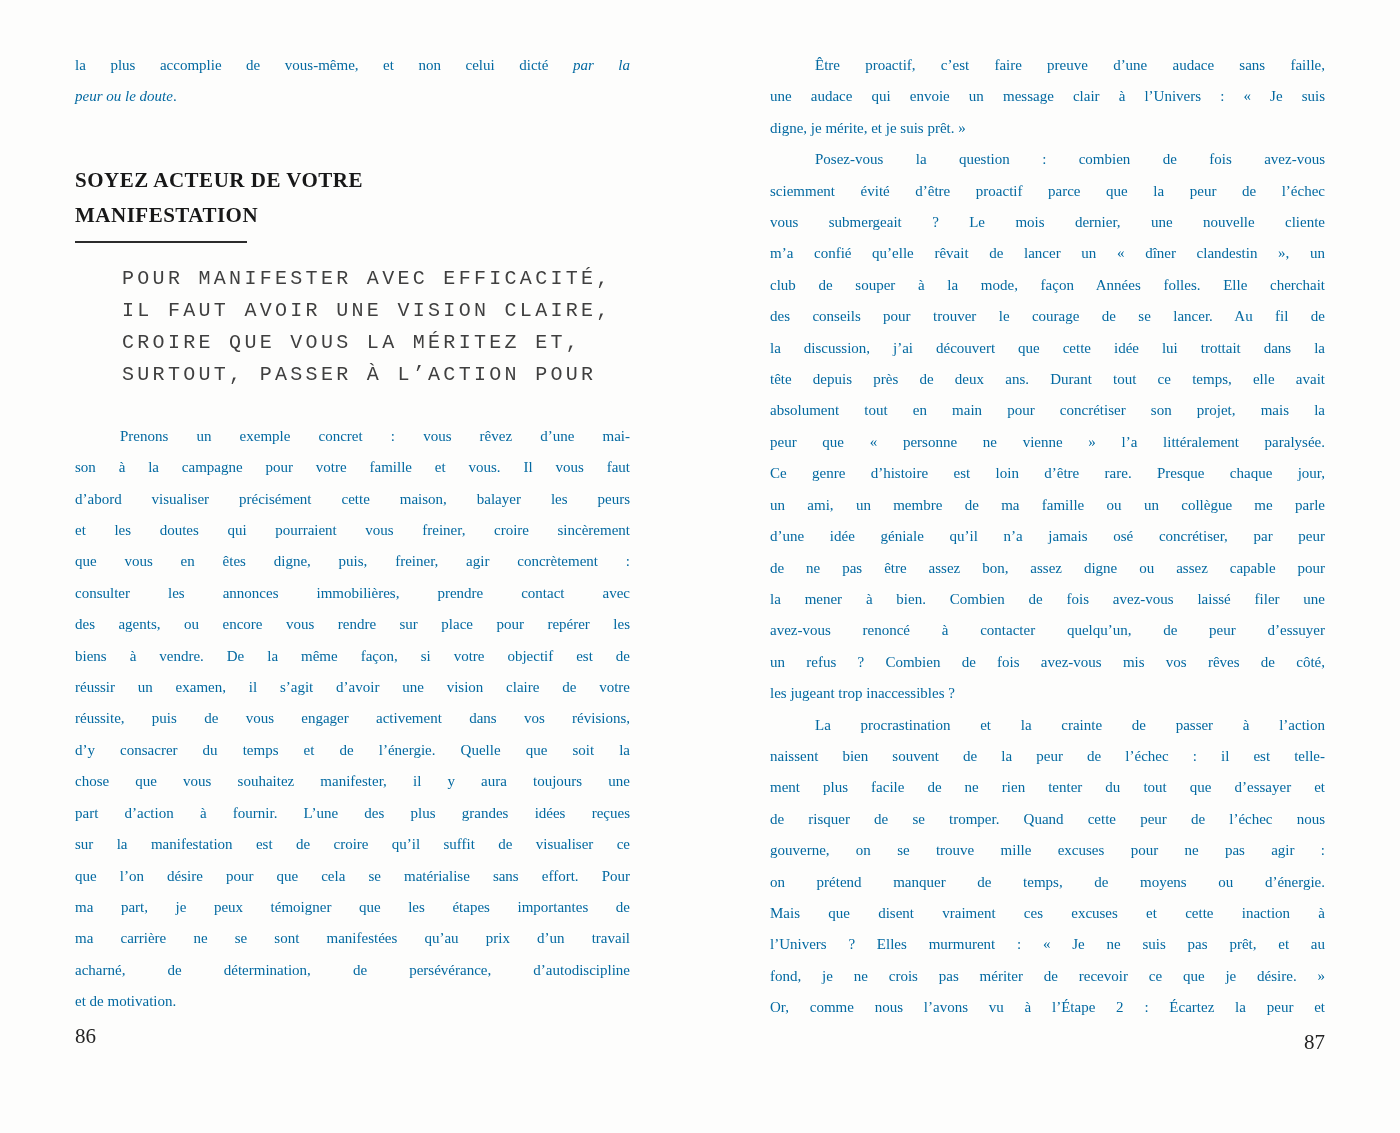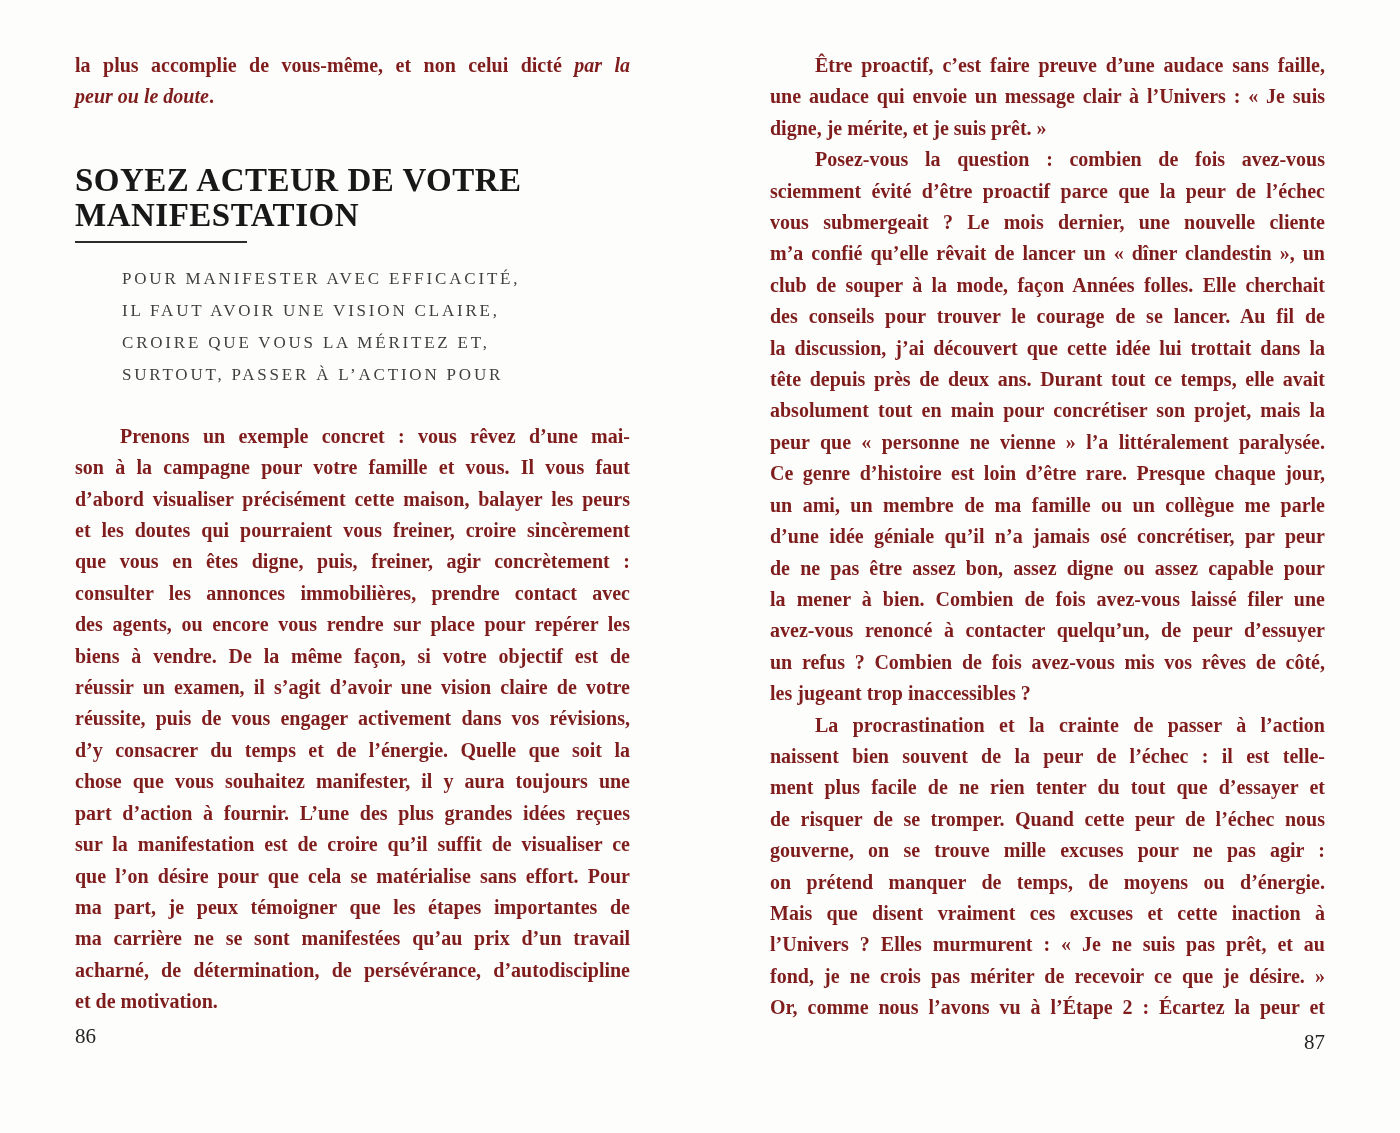--- a/index.html
+++ b/index.html
@@ -13,51 +13,50 @@
     overflow:hidden;
   }
   .page {
     position:absolute; top:0; height:1133px; width:555px;
     padding-top:50px;
   }
   #left-page  { left:75px; }
   #right-page { left:770px; }
 
   .line {
-    font-size:20px;
+    font-size:15px;
     line-height:31.4px;
     text-align:left;
     white-space:normal;
-    color:#7f1d1d;
-    font-weight:bold;
+    color:#0369a1;
   }
   .line.just { text-align:justify; text-align-last:justify; }
   .line.indent { padding-left:45px; }
   .it { font-style:italic; }
 
   .heading { margin-top:50px; }
   .heading .line {
-    font-size:33px;
+    font-size:21px;
     line-height:35px;
     font-weight:bold;
     letter-spacing:0.5px;
     color:#181818;
     text-align:left; text-align-last:left;
   }
   .heading-rule {
     margin-top:8px;
     width:172px; height:2px;
     background:#2c2c2c;
   }
 
   .pull-quote { margin-top:20px; padding-left:47px; }
   .pull-quote .line {
-    font-family:Liberation Serif, serif;
+    font-family:Liberation Mono, monospace;
     font-weight:300;
-    font-size:17px;
+    font-size:20px;
     line-height:32px;
     letter-spacing:0.165em;
     color:#3f3f3f;
     text-align:left; text-align-last:left;
   }
 
   .body-block { margin-top:30px; }
 
   .page-number {
     margin-top:6px;

